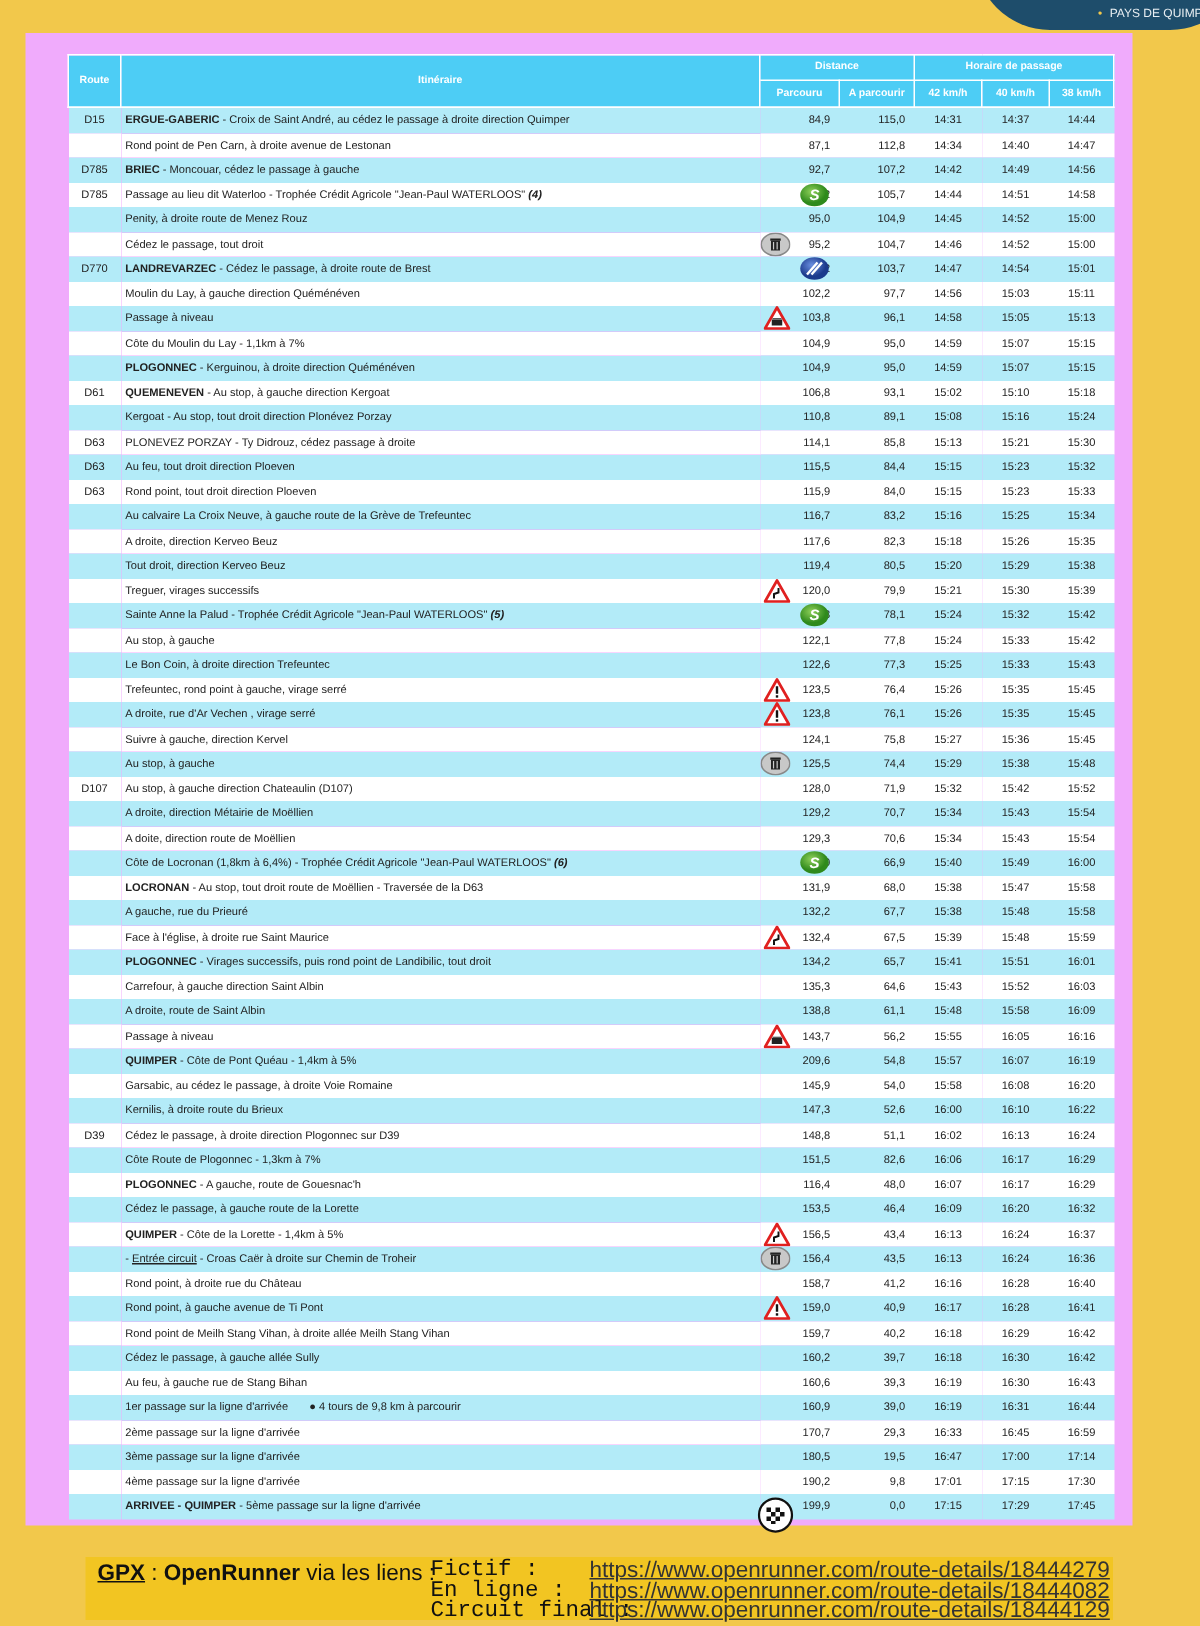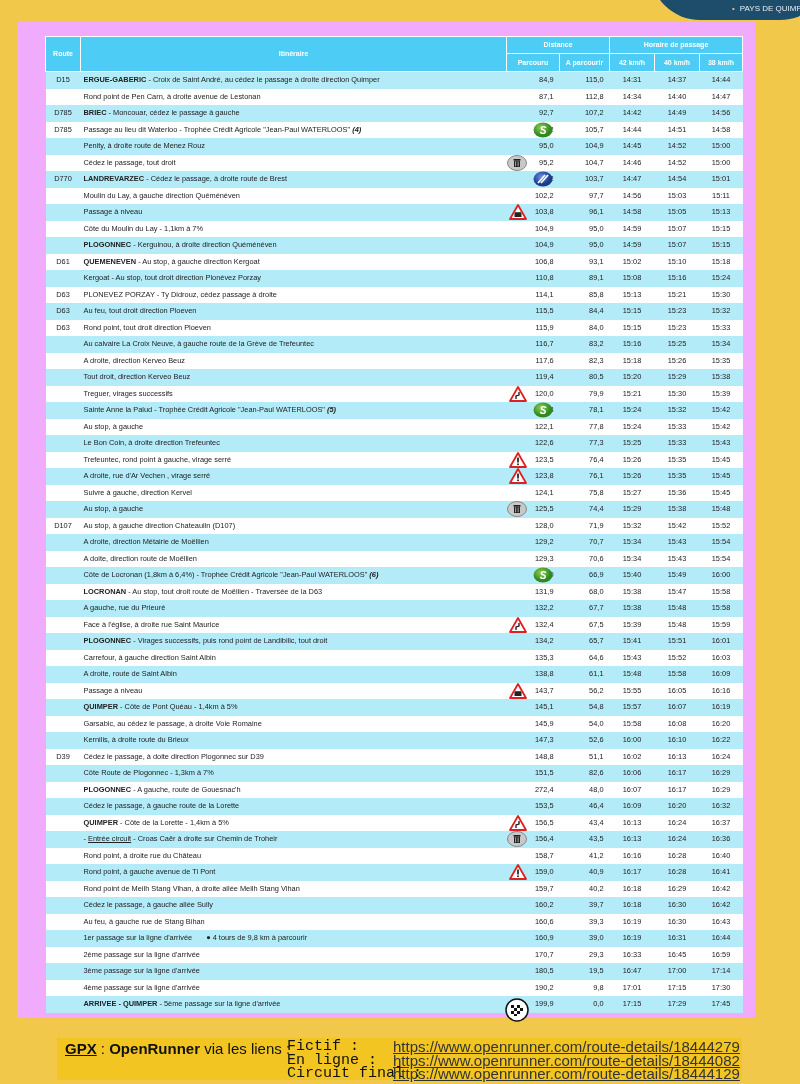--- a/index.html
+++ b/index.html
@@ -495,21 +495,21 @@
             </span></td>
           <td class="num">143,7</td>
           <td class="num">56,2</td>
           <td class="time">15:55</td>
           <td class="time">16:05</td>
           <td class="time">16:16</td>
         </tr>
         <tr class="b">
           <td class="route"></td>
           <td class="itin"><span class="bold">QUIMPER</span><span> - Côte de Pont Quéau - 1,4km à 5%</span></td>
-          <td class="num">145,1</td>
+          <td class="num">209,6</td>
           <td class="num">54,8</td>
           <td class="time">15:57</td>
           <td class="time">16:07</td>
           <td class="time">16:19</td>
         </tr>
         <tr class="w">
           <td class="route"></td>
           <td class="itin"><span>Garsabic, au cédez le passage, à droite Voie Romaine</span></td>
           <td class="num">145,9</td>
           <td class="num">54,0</td>
@@ -521,40 +521,40 @@
           <td class="route"></td>
           <td class="itin"><span>Kernilis, à droite route du Brieux</span></td>
           <td class="num">147,3</td>
           <td class="num">52,6</td>
           <td class="time">16:00</td>
           <td class="time">16:10</td>
           <td class="time">16:22</td>
         </tr>
         <tr class="w">
           <td class="route">D39</td>
-          <td class="itin"><span>Cédez le passage, à doite direction Plogonnec sur D39</span></td>
+          <td class="itin"><span>Cédez le passage, à droite direction Plogonnec sur D39</span></td>
           <td class="num">148,8</td>
           <td class="num">51,1</td>
           <td class="time">16:02</td>
           <td class="time">16:13</td>
           <td class="time">16:24</td>
         </tr>
         <tr class="b">
           <td class="route"></td>
           <td class="itin"><span>Côte Route de Plogonnec - 1,3km à 7%</span></td>
           <td class="num">151,5</td>
           <td class="num">82,6</td>
           <td class="time">16:06</td>
           <td class="time">16:17</td>
           <td class="time">16:29</td>
         </tr>
         <tr class="w">
           <td class="route"></td>
           <td class="itin"><span class="bold">PLOGONNEC</span><span> - A gauche, route de Gouesnac'h</span></td>
-          <td class="num">272,4</td>
+          <td class="num">116,4</td>
           <td class="num">48,0</td>
           <td class="time">16:07</td>
           <td class="time">16:17</td>
           <td class="time">16:29</td>
         </tr>
         <tr class="b">
           <td class="route"></td>
           <td class="itin"><span>Cédez le passage, à gauche route de la Lorette</span></td>
           <td class="num">153,5</td>
           <td class="num">46,4</td>

